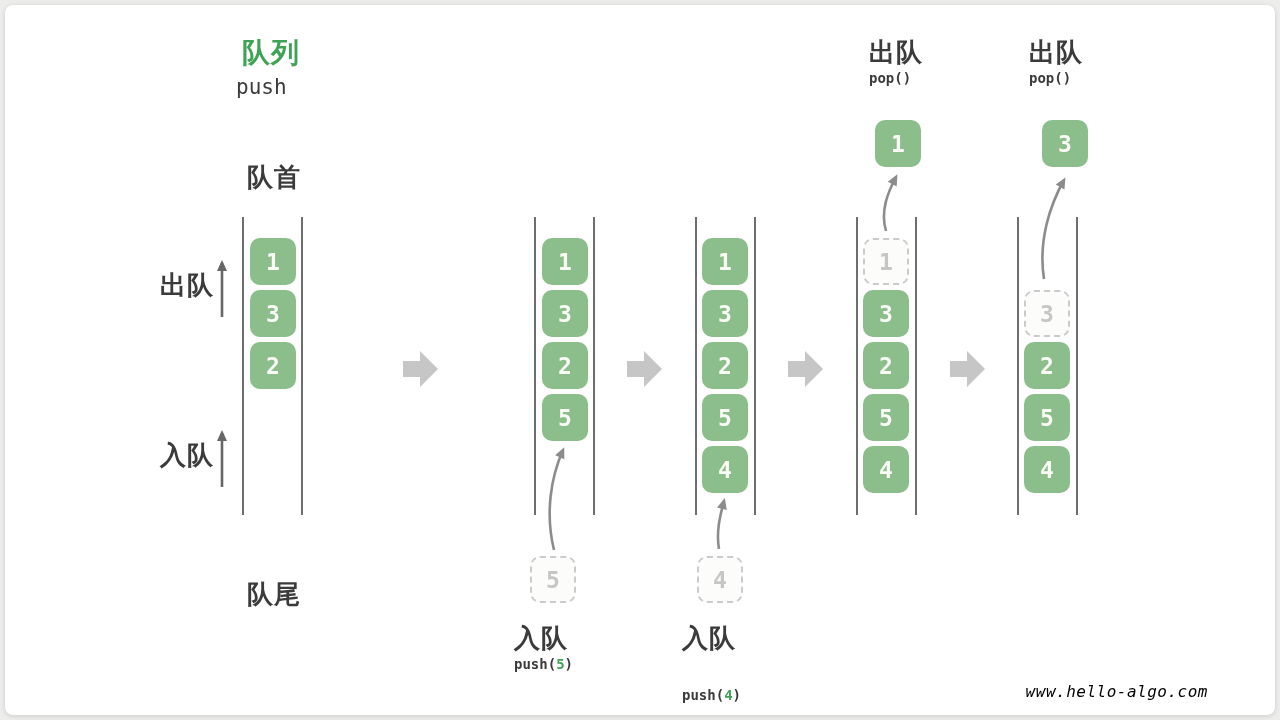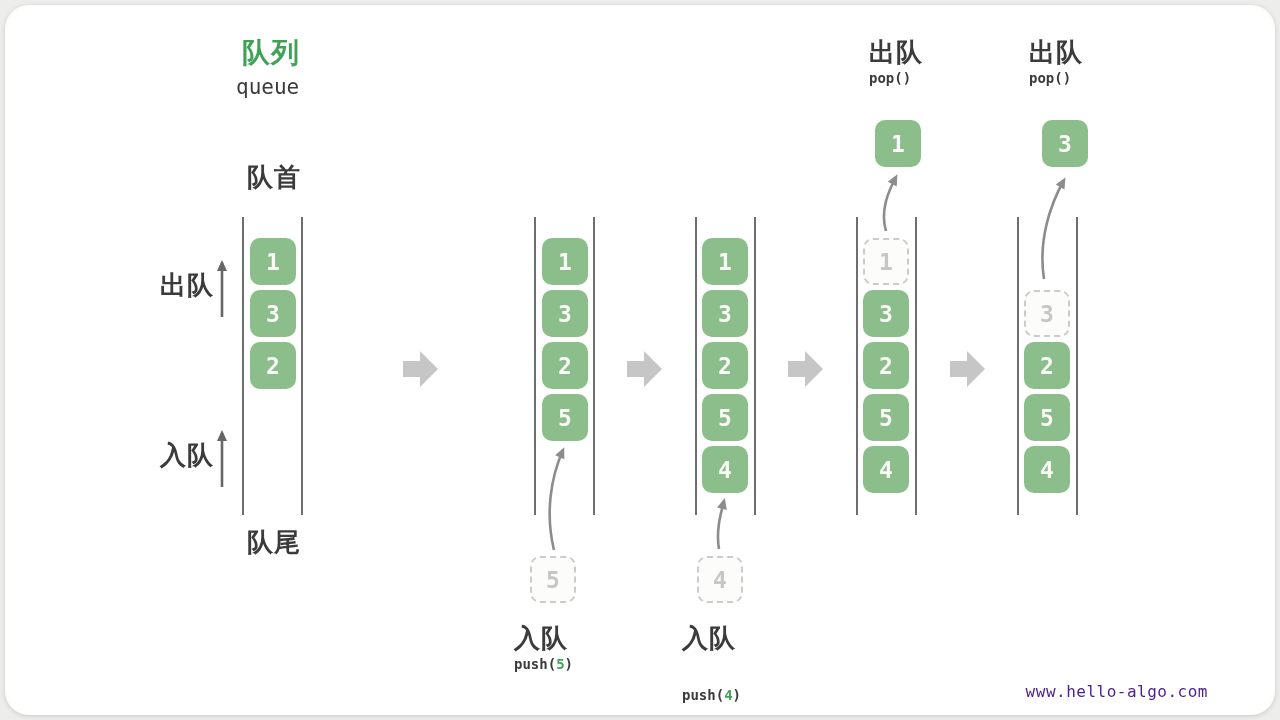--- a/index.html
+++ b/index.html
@@ -3,21 +3,21 @@
 <meta charset="utf-8">
 <style>
   html,body{margin:0;padding:0;}
   body{
     width:1280px;height:720px;overflow:hidden;
     background:#ededeb;
     font-family:"Liberation Sans",sans-serif;
   }
   .card{
     position:absolute;left:5px;top:5px;width:1270px;height:710px;
-    background:#ffffff;border-radius:24px;
+    background:#ffffff;border-radius:8px;
     box-shadow:0 1px 5px rgba(0,0,0,.15);
   }
   .overlay{position:absolute;left:0;top:0;pointer-events:none;}
 
   .abs{position:absolute;white-space:nowrap;}
 
   .title-zh{
     font-size:28px;font-weight:700;color:var(--accentGreen,#3fa356);
     letter-spacing:1px;
   }
@@ -45,21 +45,21 @@
   }
   .cell.ghost{
     width:42px;height:43px;
     background:#fcfcfb;
     border:2px dashed var(--dashGray,#cbcbcb);
     color:#c6c6c6;
   }
   .watermark{
     position:absolute;right:67px;top:677px;
     font-family:"DejaVu Sans Mono",monospace;
-    font-size:16px;color:#4c1d95;letter-spacing:0.5px;
+    font-size:16px;color:#000000;letter-spacing:0.5px;font-style:italic;
   }
 </style>
 </head>
 <body>
 
 <div class="card">
 
   <svg class="overlay" width="1280" height="720" viewBox="0 0 1280 720">
     <defs>
       <marker id="mUp" markerUnits="userSpaceOnUse" markerWidth="14" markerHeight="14" refX="9" refY="6" orient="auto">
@@ -97,26 +97,26 @@
 
     <g stroke="#8c8c8c" stroke-width="2.6" fill="none">
       <path d="M 549 545 C 540 508 546 472 558 445" marker-end="url(#mCurve)"></path>
       <path d="M 714 544 C 711 527 715 511 719 496" marker-end="url(#mCurve)"></path>
       <path d="M 881 226 C 875 206 883 187 891 172" marker-end="url(#mCurve)"></path>
       <path d="M 1039 274 C 1033 236 1045 200 1059 175" marker-end="url(#mCurve)"></path>
     </g>
   </svg>
 
   <div class="abs title-zh" style="left:237px;top:29px">队列</div>
-  <div class="abs title-en" style="left:231px;top:70px">queue</div>
+  <div class="abs title-en" style="left:231px;top:70px">push</div>
 
   <div class="abs zh" style="left:242px;top:155px">队首</div>
   <div class="abs zh" style="left:155px;top:263px">出队</div>
   <div class="abs zh" style="left:155px;top:433px">入队</div>
-  <div class="abs zh" style="left:242px;top:520px">队尾</div>
+  <div class="abs zh" style="left:242px;top:572px">队尾</div>
 
   <div class="cell" style="left:245px;top:233px">1</div>
   <div class="cell" style="left:245px;top:285px">3</div>
   <div class="cell" style="left:245px;top:337px">2</div>
 
   <div class="cell" style="left:537px;top:233px">1</div>
   <div class="cell" style="left:537px;top:285px">3</div>
   <div class="cell" style="left:537px;top:337px">2</div>
   <div class="cell" style="left:537px;top:389px">5</div>
   <div class="cell ghost" style="left:525px;top:551px">5</div>

